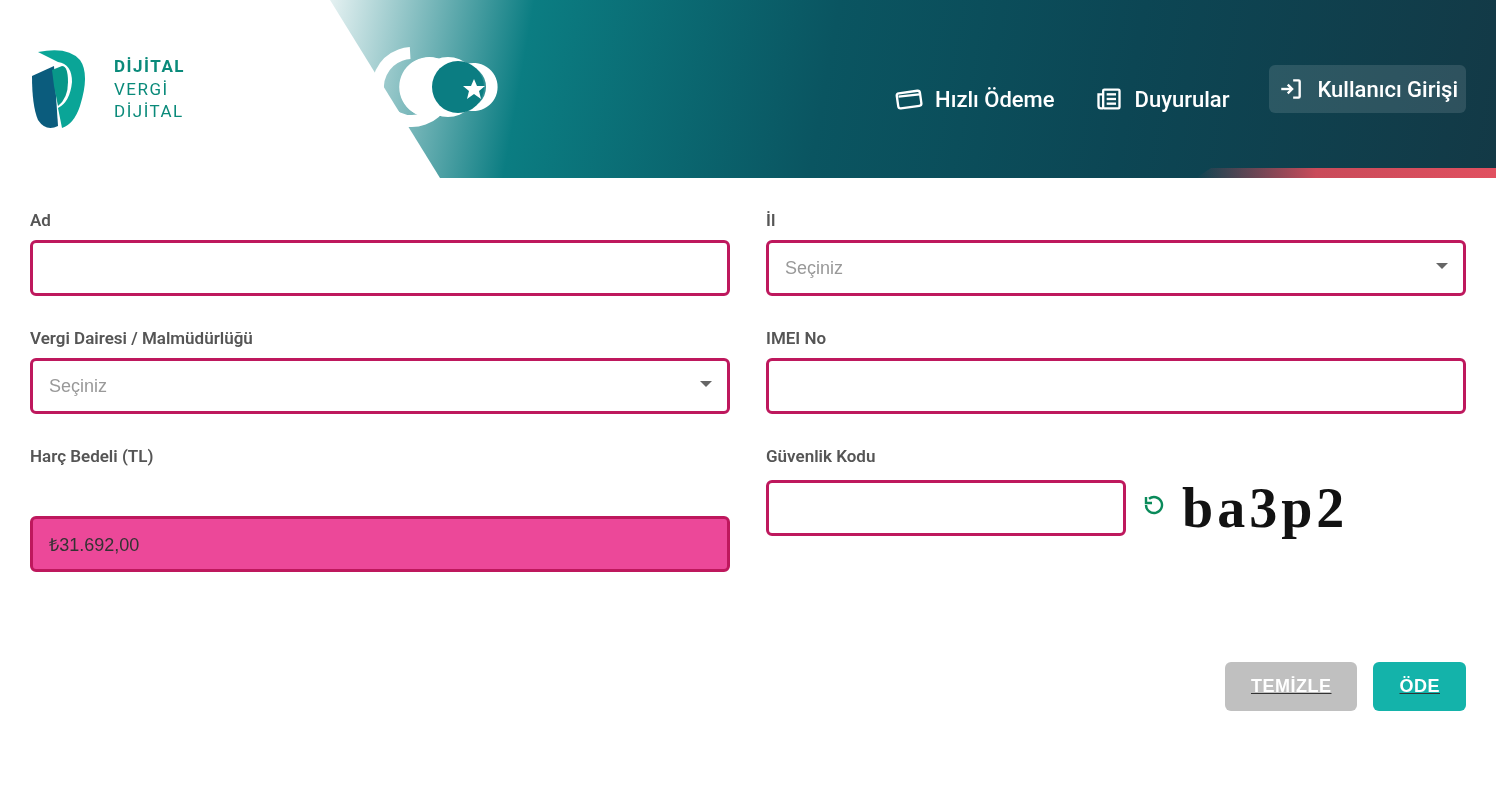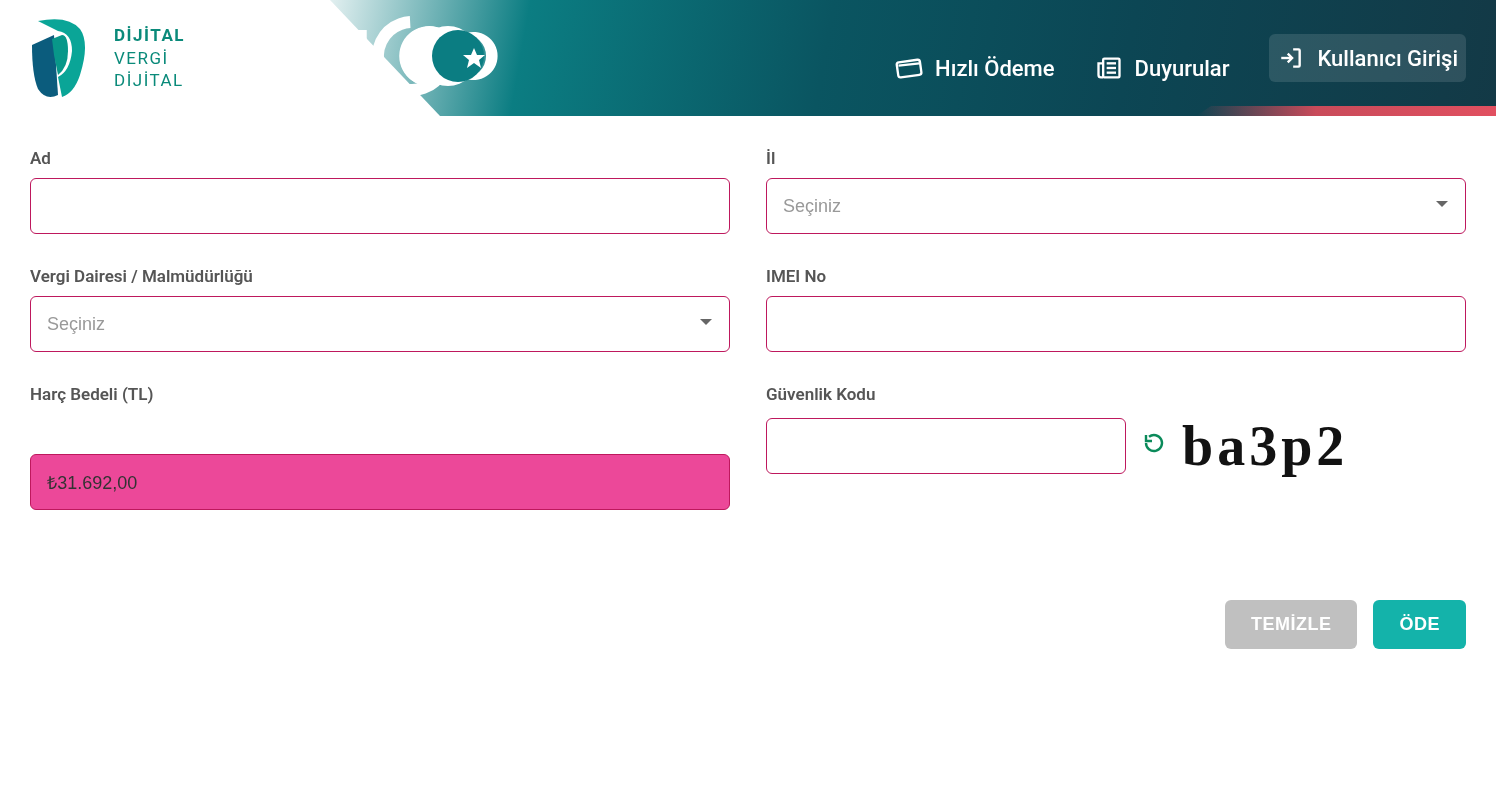--- a/index.html
+++ b/index.html
@@ -8,21 +8,21 @@
       padding: 0;
     }
     body {
       font-family: -apple-system, BlinkMacSystemFont, "Segoe UI", Roboto, Arial, sans-serif;
       background: #ffffff;
       color: #333;
     }
     
     
     .header {
-      height: 116px;
+      height: 178px;
       position: relative;
       background: linear-gradient(100deg, #ffffff 0%, #ffffff 20%, #0b7d82 35%, #0a5561 55%, #0c4654 75%, #133946 100%);
       display: flex;
       align-items: center;
     }
     .header::after {
       content: '';
       position: absolute;
       bottom: 0;
       right: 0;
@@ -111,21 +111,21 @@
       flex-direction: column;
       gap: 10px;
     }
     .form-label {
       font-size: 17px;
       font-weight: 600;
       color: #555;
     }
     .form-control {
       height: 56px;
-      border: 1px solid #be185d;
+      border: 3px solid #be185d;
       border-radius: 6px;
       padding: 0 16px;
       font-size: 18px;
       color: #333;
       background: #fff;
       outline: none;
     }
     .form-control:disabled {
       background: #ec4899;
       color: #333;
@@ -180,20 +180,21 @@
       color: #121212;
       letter-spacing: 4px;
       user-select: none;
     }
     
     .actions {
       display: flex;
       justify-content: flex-end;
       gap: 16px;
       margin-top: 90px;
+      text-decoration: underline;
     }
     .btn {
       padding: 14px 26px;
       font-size: 18px;
       font-weight: 600;
       border: none;
       border-radius: 6px;
       cursor: pointer;
       letter-spacing: 0.5px;
     }

